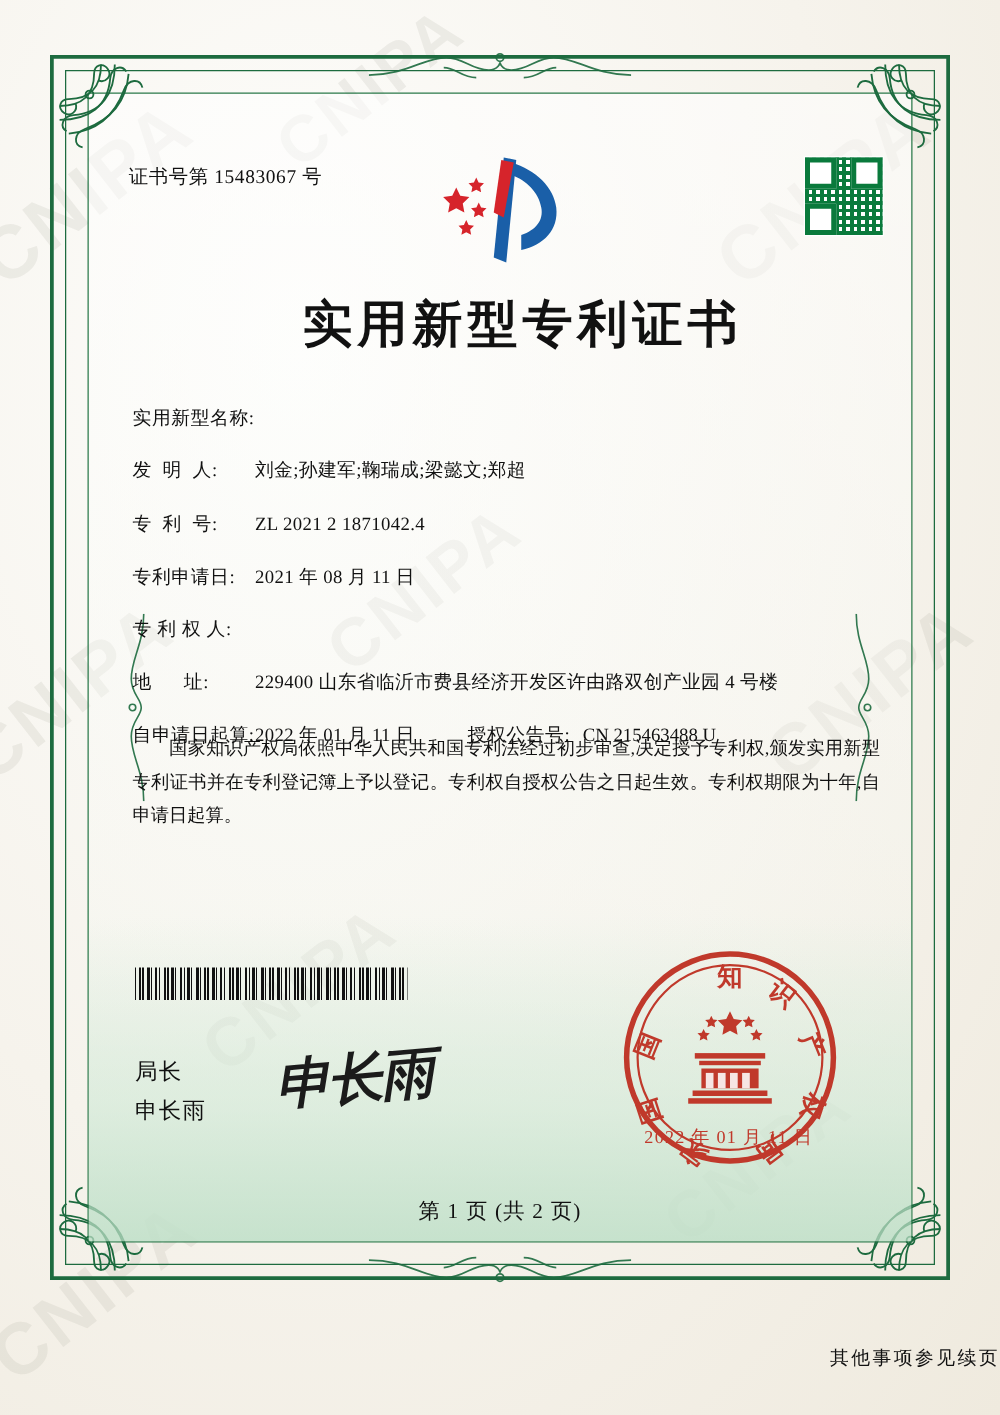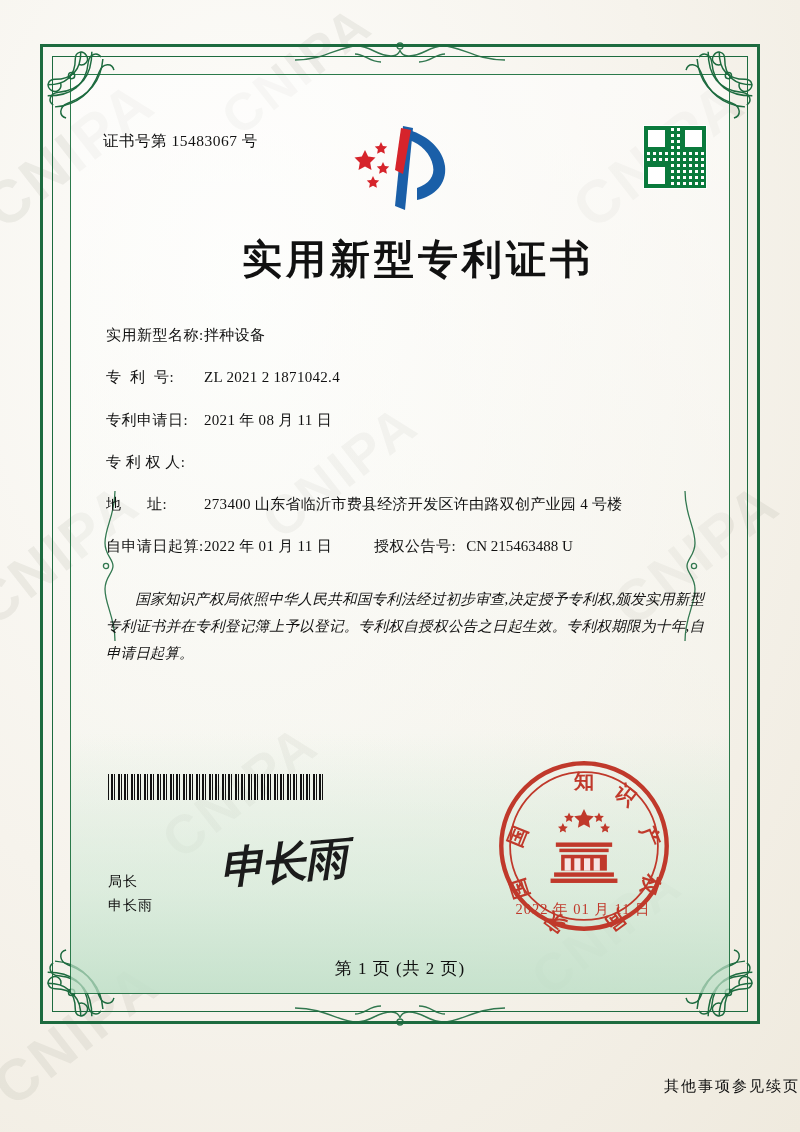--- a/index.html
+++ b/index.html
@@ -188,42 +188,41 @@
     position: absolute;
     left: 36px; right: 26px; top: 512px;
     font-size: 14.6px;
     line-height: 1.85;
     color: #111;
     text-align: justify;
   }
   .paras p {
     margin: 0 0 2px 0;
     text-indent: 2em;
-    font-style: italic;
   }
 
   
   .barcode {
     position: absolute;
     left: 38px;
     top: 700px;
     width: 218px; height: 26px;
     background-image: repeating-linear-gradient(90deg,
       #111 0 1px, transparent 1px 3px,
       #111 3px 5px, transparent 5px 6px,
       #111 6px 7px, transparent 7px 10px,
       #111 10px 12px, transparent 12px 13px);
   }
 
   
   .director {
     position: absolute;
     left: 38px;
-    top: 796px;
-    font-size: 14px;
+    top: 768px;
+    font-size: 18px;
     line-height: 1.7;
     color: #111;
     letter-spacing: 1px;
   }
   .signature {
     position: absolute;
     left: 150px;
     top: 760px;
     font-size: 44px;
     color: #1b1b1b;
@@ -401,36 +400,39 @@
 
     <div class="qr">
         <div class="qr-inner"></div>
       </div>
 
     <div class="main-title">实用新型专利证书</div>
 
     <div class="fields">
       <div class="field-row">
         <div class="field-label">实用新型名称:</div>
-        <div class="field-value">拌种设备</div>
+      </div>
+      <div class="field-row">
+        <div class="field-label">发  明  人:</div>
+        <div class="field-value">刘金;孙建军;鞠瑞成;梁懿文;郑超</div>
       </div>
       <div class="field-row">
         <div class="field-label">专  利  号:</div>
         <div class="field-value">ZL 2021 2 1871042.4</div>
       </div>
       <div class="field-row">
         <div class="field-label">专利申请日:</div>
         <div class="field-value">2021 年 08 月 11 日</div>
       </div>
       <div class="field-row">
         <div class="field-label">专 利 权 人:</div>
       </div>
       <div class="field-row">
         <div class="field-label">地      址:</div>
-        <div class="field-value">273400  山东省临沂市费县经济开发区许由路双创产业园 4 号楼</div>
+        <div class="field-value">229400  山东省临沂市费县经济开发区许由路双创产业园 4 号楼</div>
       </div>
       <div class="field-row two-col">
         <div class="field-label">自申请日起算:</div>
         <div class="field-value">2022 年 01 月 11 日</div>
         <div class="field-label2">授权公告号:</div>
         <div class="field-value2">CN 215463488 U</div>
       </div>
     </div>
 
     <div class="paras">

